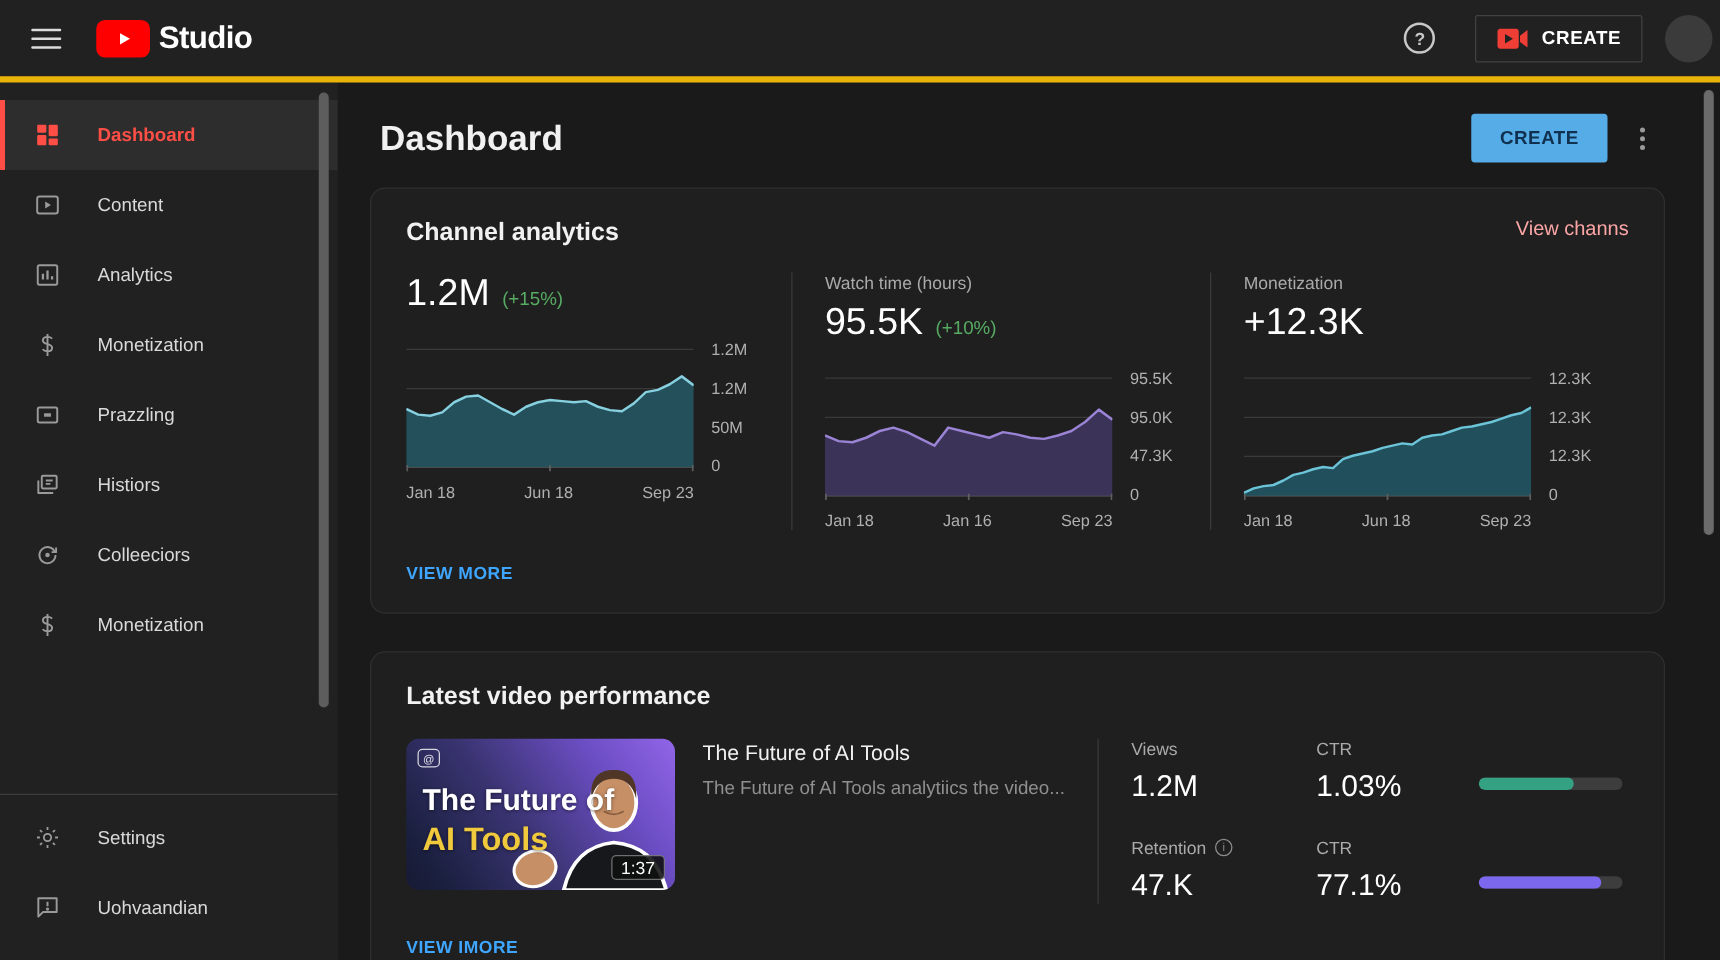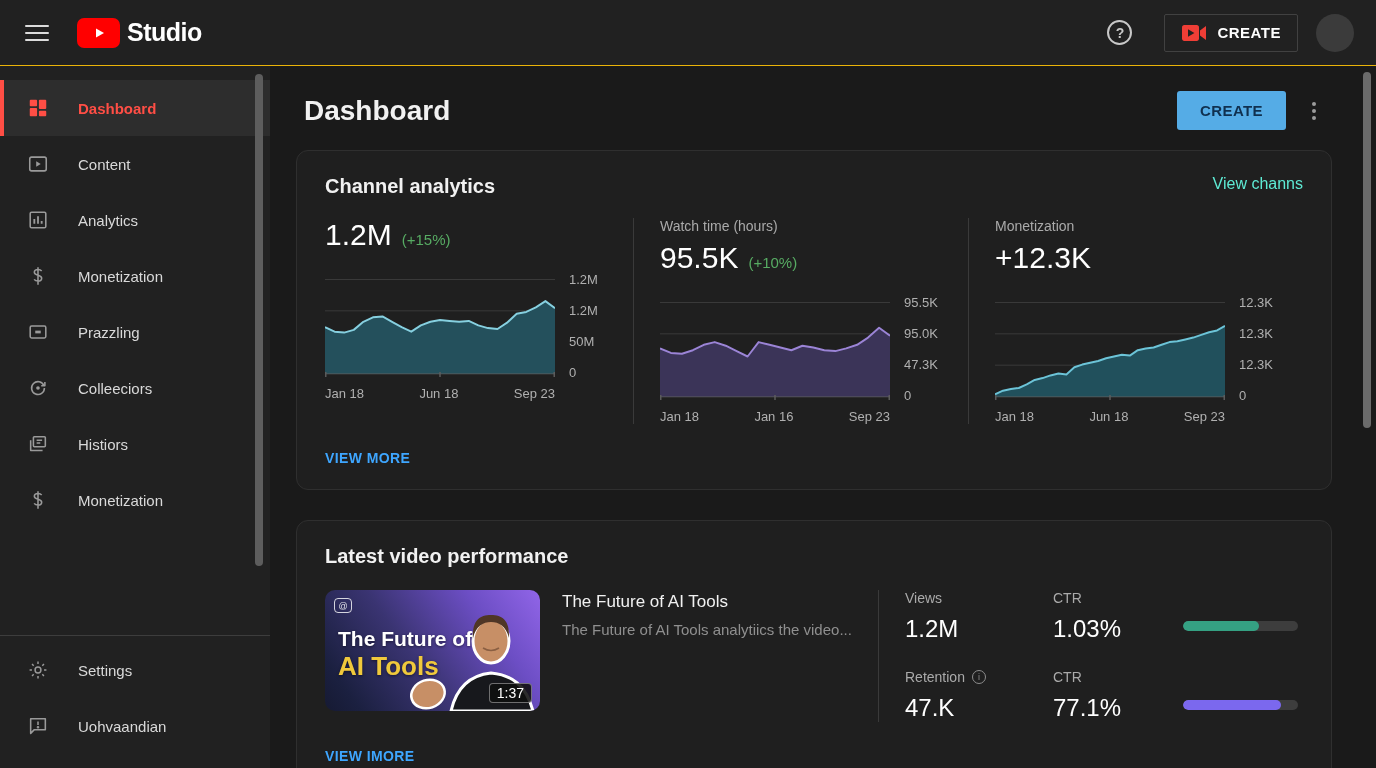--- a/index.html
+++ b/index.html
@@ -1,22 +1,22 @@
 <!DOCTYPE html>
 <html><head>
 <meta charset="utf-8">
 <style>
   * { margin:0; padding:0; box-sizing:border-box; }
   html,body { width:1376px; height:768px; overflow:hidden; background:#1a1a1a;
     font-family:"Liberation Sans","DejaVu Sans",sans-serif; color:#e8e8e8; }
 
   
   .topbar { position:fixed; top:0; left:0; width:100%; height:66px; background:#212121;
-    display:flex; align-items:center; padding:0 22px 0 25px; z-index:10;
-    border-bottom:1px solid #eab308; }
+    display:flex; align-items:center; padding:0 6px 0 25px; z-index:10;
+    border-bottom:5px solid #eab308; }
   .hamburger { width:24px; display:flex; flex-direction:column; gap:5px; background:none;
     border:none; cursor:pointer; }
   .hamburger span { display:block; height:2px; background:#dcdcdc; border-radius:1px; }
   .logo { display:flex; align-items:center; margin-left:28px; cursor:pointer; }
   .logo-mark { width:43px; height:30px; background:#f00; border-radius:7px;
     display:flex; align-items:center; justify-content:center; }
   .logo-mark svg { display:block; }
   .logo-text { font-size:25px; font-weight:bold; letter-spacing:-0.5px; color:#fff; margin-left:7px; }
   .topbar-right { margin-left:auto; display:flex; align-items:center; }
   .help-icon { width:25px; height:25px; border:2px solid #c8c8c8; border-radius:50%;
@@ -57,21 +57,21 @@
   .create-blue { background:#55ace6; color:#10304f; border:none; border-radius:3px;
     font-size:15px; font-weight:bold; letter-spacing:.4px; padding:11px 23px; cursor:pointer; }
   .kebab { display:flex; flex-direction:column; gap:3px; cursor:pointer; padding:4px; }
   .kebab i { width:4px; height:4px; border-radius:50%; background:#9b9b9b; }
 
   .card { margin:0 44px 0 26px; background:#1f1f1f; border:1px solid #2f2f2f; border-radius:12px;
     padding:24px 28px 22px 28px; }
   .card + .card { margin-top:30px; }
   .card-head { display:flex; align-items:flex-start; justify-content:space-between; }
   .card-title { font-size:20px; font-weight:bold; color:#f1f1f1; }
-  .card-link { font-size:16px; color:#5eead4; text-decoration:none; cursor:pointer; }
+  .card-link { font-size:16px; color:#fca5a5; text-decoration:none; cursor:pointer; }
 
   
   .stats-row { display:flex; margin-top:20px; }
   .stat-col { flex:1; padding:0 26px; }
   .stat-col:first-child { padding-left:0; }
   .stat-col:not(:last-child) { border-right:1px solid #3a3a3a; }
   .stat-label { font-size:14px; color:#aaa; margin-bottom:7px; }
   .stat-value { font-size:30px; color:#fff; display:flex; align-items:baseline; gap:10px; }
   .stat-delta { font-size:15px; color:#57ab63; }
   .chart-wrap { display:flex; margin-top:26px; }
@@ -91,21 +91,21 @@
   
   .video-row { display:flex; margin-top:22px; }
   .thumb { width:215px; height:121px; border-radius:10px; overflow:hidden; position:relative;
     flex-shrink:0; cursor:pointer;
     background:linear-gradient(235deg,#9165e8 0%,#6c4ec4 25%,#3a3472 58%,#1b2040 88%,#161a33 100%); }
   .thumb-logo { position:absolute; top:8px; left:9px; width:18px; height:15px;
     border:1.5px solid rgba(255,255,255,.8); border-radius:4px; color:rgba(255,255,255,.85);
     font-size:9px; display:flex; align-items:center; justify-content:center; }
   .thumb-text { position:absolute; left:13px; top:36px; line-height:1.2;
     text-shadow:0 1px 3px rgba(0,0,0,.5); }
-  .thumb-line1 { font-size:21px; font-weight:bold; color:#fff; }
+  .thumb-line1 { font-size:24px; font-weight:bold; color:#fff; }
   .thumb-line2 { font-size:26px; font-weight:bold; color:#f0c93c; }
   .thumb svg.person { position:absolute; inset:0; }
   .duration { position:absolute; right:8px; bottom:8px; background:rgba(15,15,15,.88);
     border:1px solid rgba(255,255,255,.4); border-radius:4px; color:#fff; font-size:14px;
     padding:1px 7px; }
   .video-info { padding-left:22px; padding-top:2px; width:330px; }
   .video-title { font-size:17px; color:#f1f1f1; margin-bottom:9px; }
   .video-desc { font-size:15px; color:#8f8f8f; white-space:nowrap; overflow:hidden; }
   .video-stats { margin-left:auto; border-left:1px solid #3a3a3a; padding-left:26px;
     display:grid; grid-template-columns:148px 130px 120px; row-gap:26px; align-content:start; }
@@ -193,37 +193,37 @@
     <span class="nav-icon">
       <svg width="22" height="22" viewBox="0 0 24 24" fill="none" stroke="currentColor" stroke-width="1.7">
           <rect x="3.5" y="5.5" width="17" height="13" rx="1.5"></rect>
           <rect x="9" y="10.5" width="6" height="3" fill="currentColor" stroke="none"></rect>
         </svg>
     </span>
     <span class="nav-label">Prazzling</span>
   </div>
   <div class="nav-item">
     <span class="nav-icon">
-      <svg width="22" height="22" viewBox="0 0 24 24" fill="none" stroke="currentColor" stroke-width="1.7">
-          <path d="M18.5 9.5A7 7 0 1 0 19 12"></path>
-          <path d="M19.5 5.5v4h-4" stroke-linejoin="round"></path>
-          <circle cx="12" cy="12" r="2" fill="currentColor" stroke="none"></circle>
-        </svg>
-    </span>
-    <span class="nav-label">Colleeciors</span>
-  </div>
-  <div class="nav-item">
-    <span class="nav-icon">
       <svg width="22" height="22" viewBox="0 0 24 24" fill="none" stroke="currentColor" stroke-width="1.7" stroke-linejoin="round">
           <rect x="7" y="4" width="13" height="11" rx="1"></rect>
           <path d="M4 8v11h13"></path>
           <path d="M10.5 8h6M10.5 11h4"></path>
         </svg>
     </span>
     <span class="nav-label">Histiors</span>
+  </div>
+  <div class="nav-item">
+    <span class="nav-icon">
+      <svg width="22" height="22" viewBox="0 0 24 24" fill="none" stroke="currentColor" stroke-width="1.7">
+          <path d="M18.5 9.5A7 7 0 1 0 19 12"></path>
+          <path d="M19.5 5.5v4h-4" stroke-linejoin="round"></path>
+          <circle cx="12" cy="12" r="2" fill="currentColor" stroke="none"></circle>
+        </svg>
+    </span>
+    <span class="nav-label">Colleeciors</span>
   </div>
   <div class="nav-item">
     <span class="nav-icon">
       <svg width="22" height="22" viewBox="0 0 24 24" fill="none" stroke="currentColor" stroke-width="1.7">
           <path d="M16 6.5c-.8-1-2.2-1.6-4-1.6-2.2 0-4 1.2-4 3.1 0 4.2 8 2.3 8 6.4 0 1.9-1.8 3.1-4 3.1-1.8 0-3.4-.7-4.2-1.8M12 2.5v19"></path>
         </svg>
     </span>
     <span class="nav-label">Monetization</span>
   </div>
 

